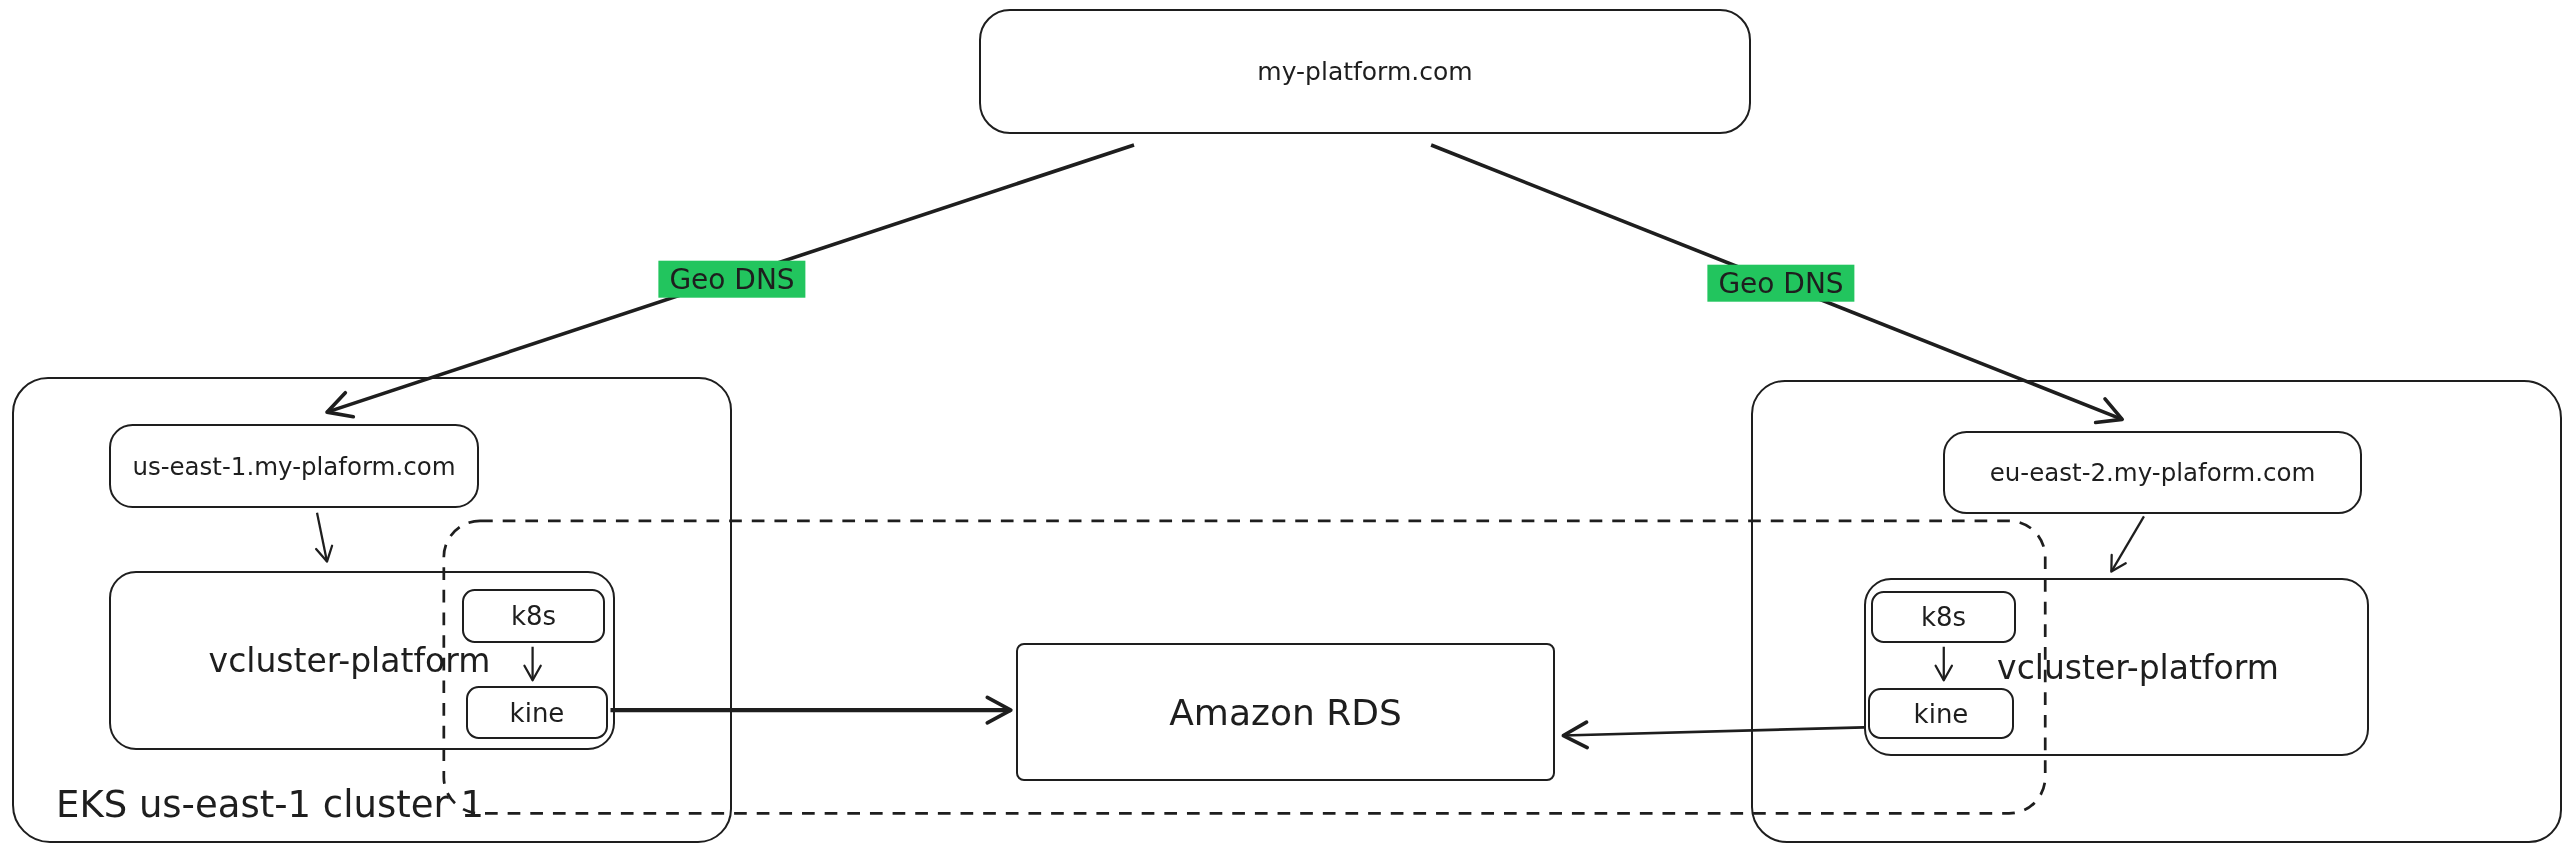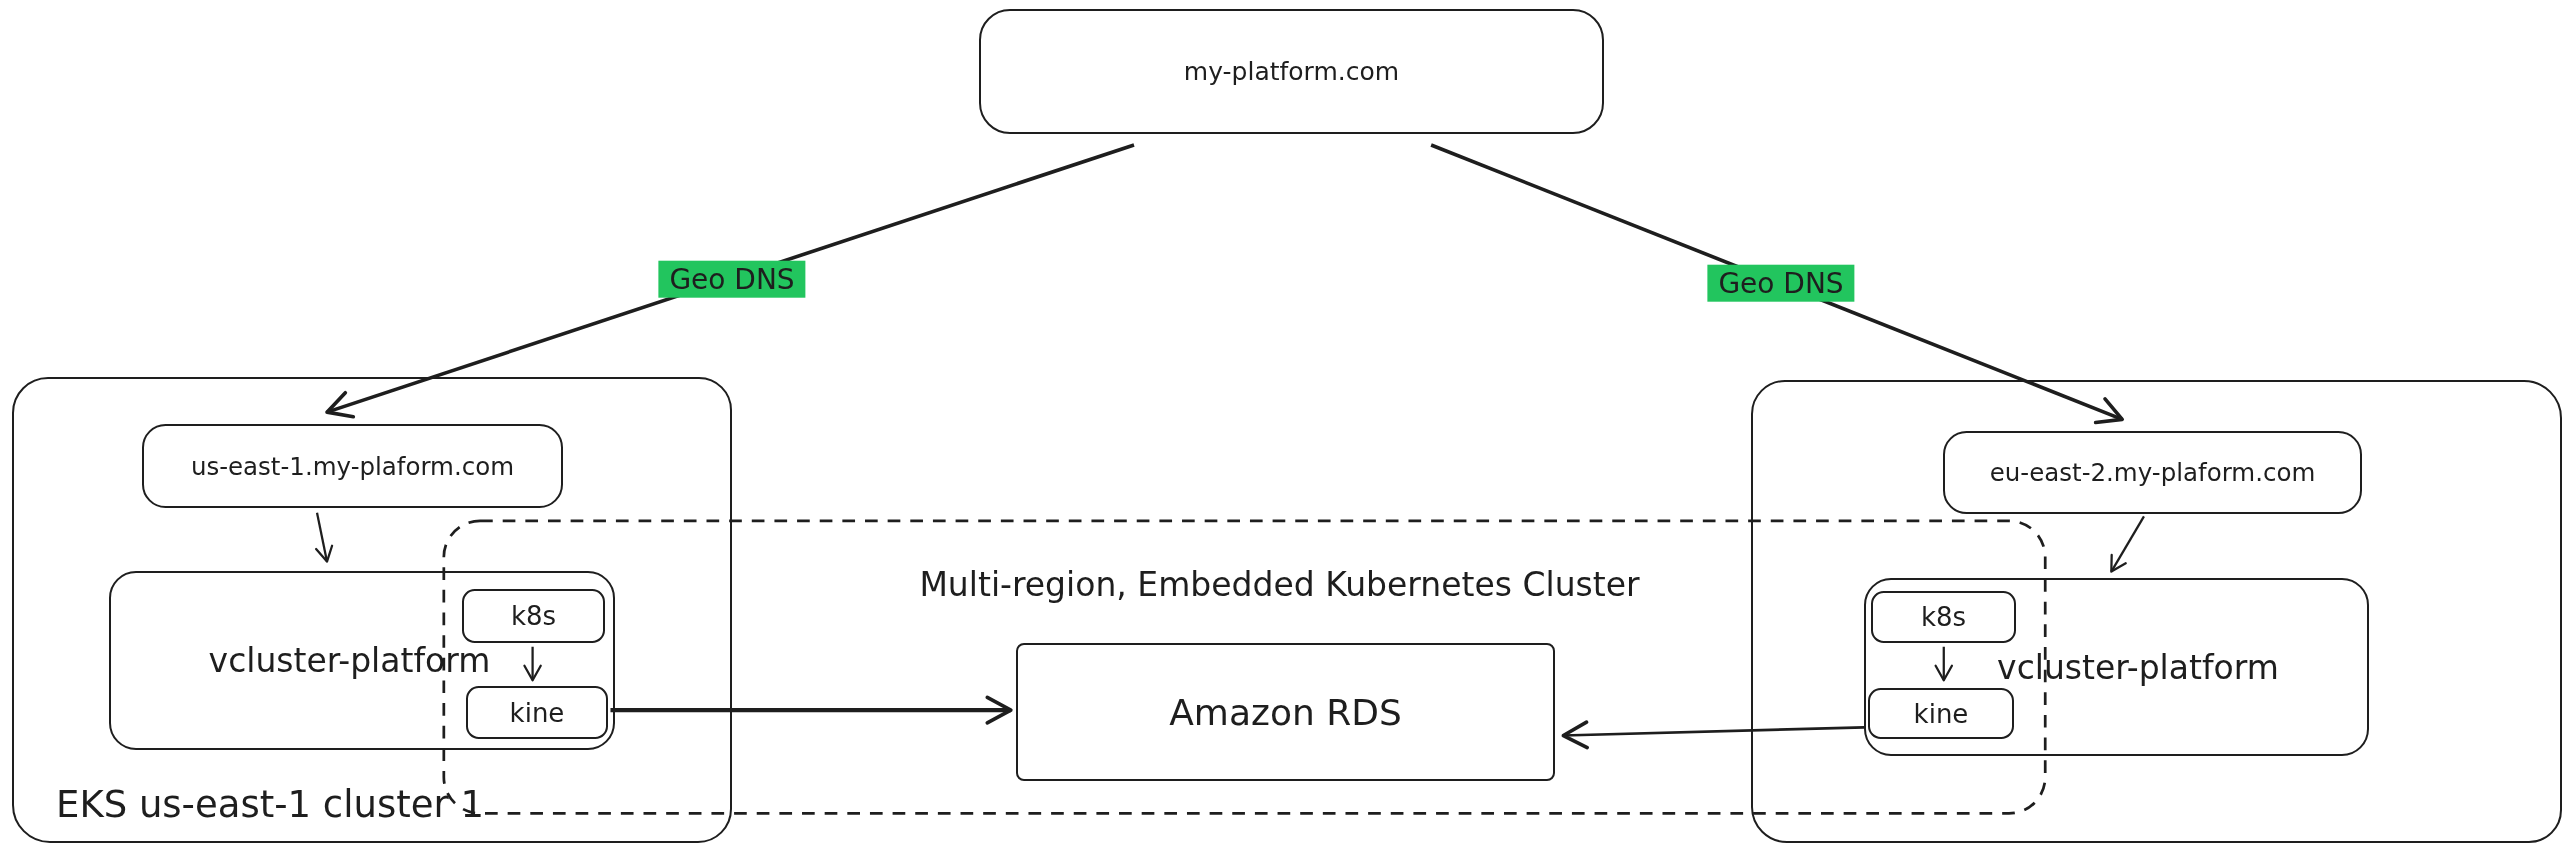--- a/index.html
+++ b/index.html
@@ -26,24 +26,24 @@
     position:absolute;z-index:6;
     background:#22c55e;
     padding:1.8px 11px;
     transform:translate(-50%,-50%);
     font-size:28px;
     white-space:nowrap;
   }
   .arrows{position:absolute;left:0;top:0;z-index:5;pointer-events:none;}
 
   
-  #top-box{left:979px;top:9px;width:625px;height:125px;border-radius:31px;font-size:25px;}
+  #top-box{left:979px;top:9px;width:772px;height:125px;border-radius:31px;font-size:25px;}
   #left-cluster{left:11.8px;top:377px;width:720px;height:466px;border-radius:36px 33px 34px 38px;}
   #right-cluster{left:1751px;top:380px;width:811px;height:463px;border-radius:34px 38px 33px 36px;}
-  #us-east-box{left:109px;top:424px;width:421px;height:84px;border-radius:23.5px;font-size:24.5px;margin-left:33px;}
+  #us-east-box{left:109px;top:424px;width:370px;height:84px;border-radius:23.5px;font-size:24.5px;}
   #eu-east-box{left:1935px;top:431px;width:419px;height:83px;border-radius:23.5px;font-size:24.5px;margin-left:8px;}
   #l-vcluster{left:109px;top:571px;width:506px;height:179px;border-radius:27px;font-size:33px;padding-right:25px;}
   #r-vcluster{left:1864px;top:578px;width:505px;height:178px;border-radius:27px;font-size:33px;padding-left:43px;}
   #l-k8s{left:462px;top:589px;width:143px;height:54px;border-radius:12.7px;font-size:26px;}
   #l-kine{left:466px;top:686px;width:142px;height:53px;border-radius:12.7px;font-size:26px;}
   #r-k8s{left:1871px;top:591px;width:145px;height:52px;border-radius:12.7px;font-size:26px;}
   #r-kine{left:1868px;top:688px;width:146px;height:51px;border-radius:12.7px;font-size:26px;}
   #rds-box{left:1016px;top:643px;width:539px;height:138px;border-radius:8px;font-size:36px;}
 
   #region-title{left:917px;top:565px;width:725px;text-align:center;font-size:33px;}
@@ -116,18 +116,17 @@
     <line x1="588" y1="714" x2="588" y2="751" stroke="#1e1e1e" stroke-width="2.5" marker-end="url(#ah-sm)"></line>
     <line x1="2146" y1="714" x2="2146" y2="751" stroke="#1e1e1e" stroke-width="2.5" marker-end="url(#ah-sm)"></line>
 
     <line x1="674" y1="784" x2="1116" y2="784" stroke="#1e1e1e" stroke-width="4.5" marker-end="url(#ah-lg)"></line>
     <line x1="2058" y1="803" x2="1726" y2="812" stroke="#1e1e1e" stroke-width="3" marker-end="url(#ah-lg)"></line>
   </svg>
 
   <div class="edge-label" id="geo-dns-left">Geo DNS</div>
   <div class="edge-label" id="geo-dns-right">Geo DNS</div>
 
-  <div class="free-label" id="region-title">Multi-region, Embedded Kubernetes Cluster</div>
 
   <div class="free-label" id="eks-left-label">EKS us-east-1 cluster 1</div>
 
 </div>
 
 
 </body></html>

